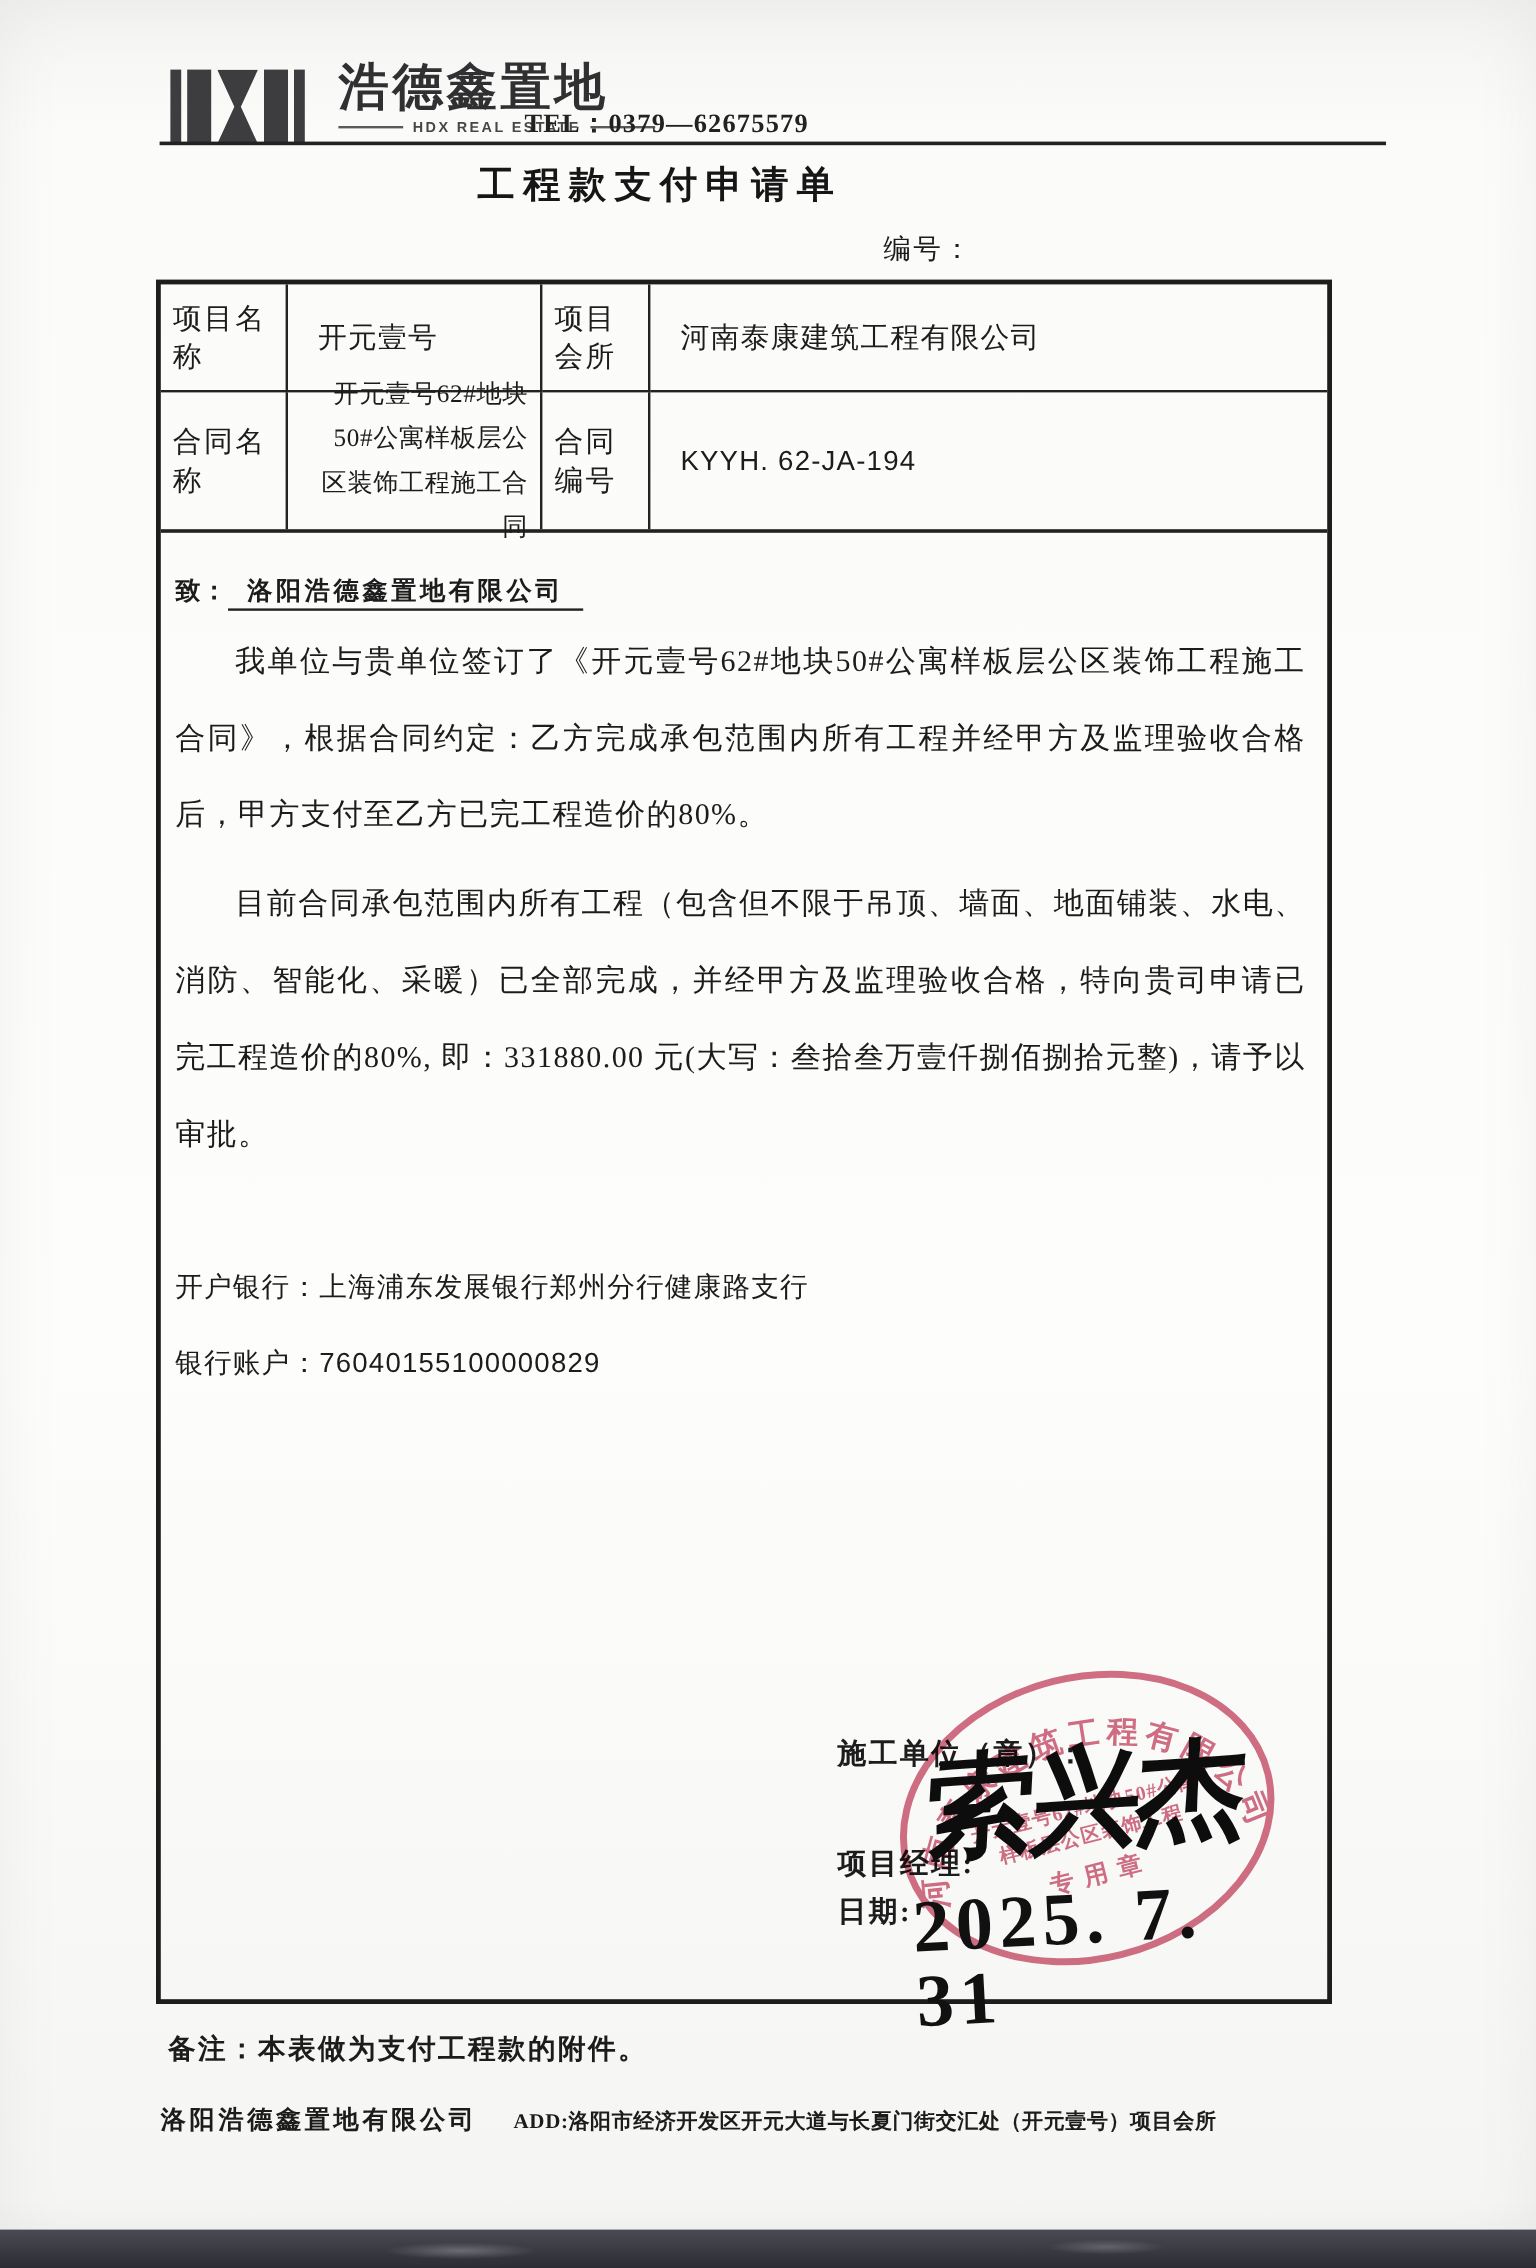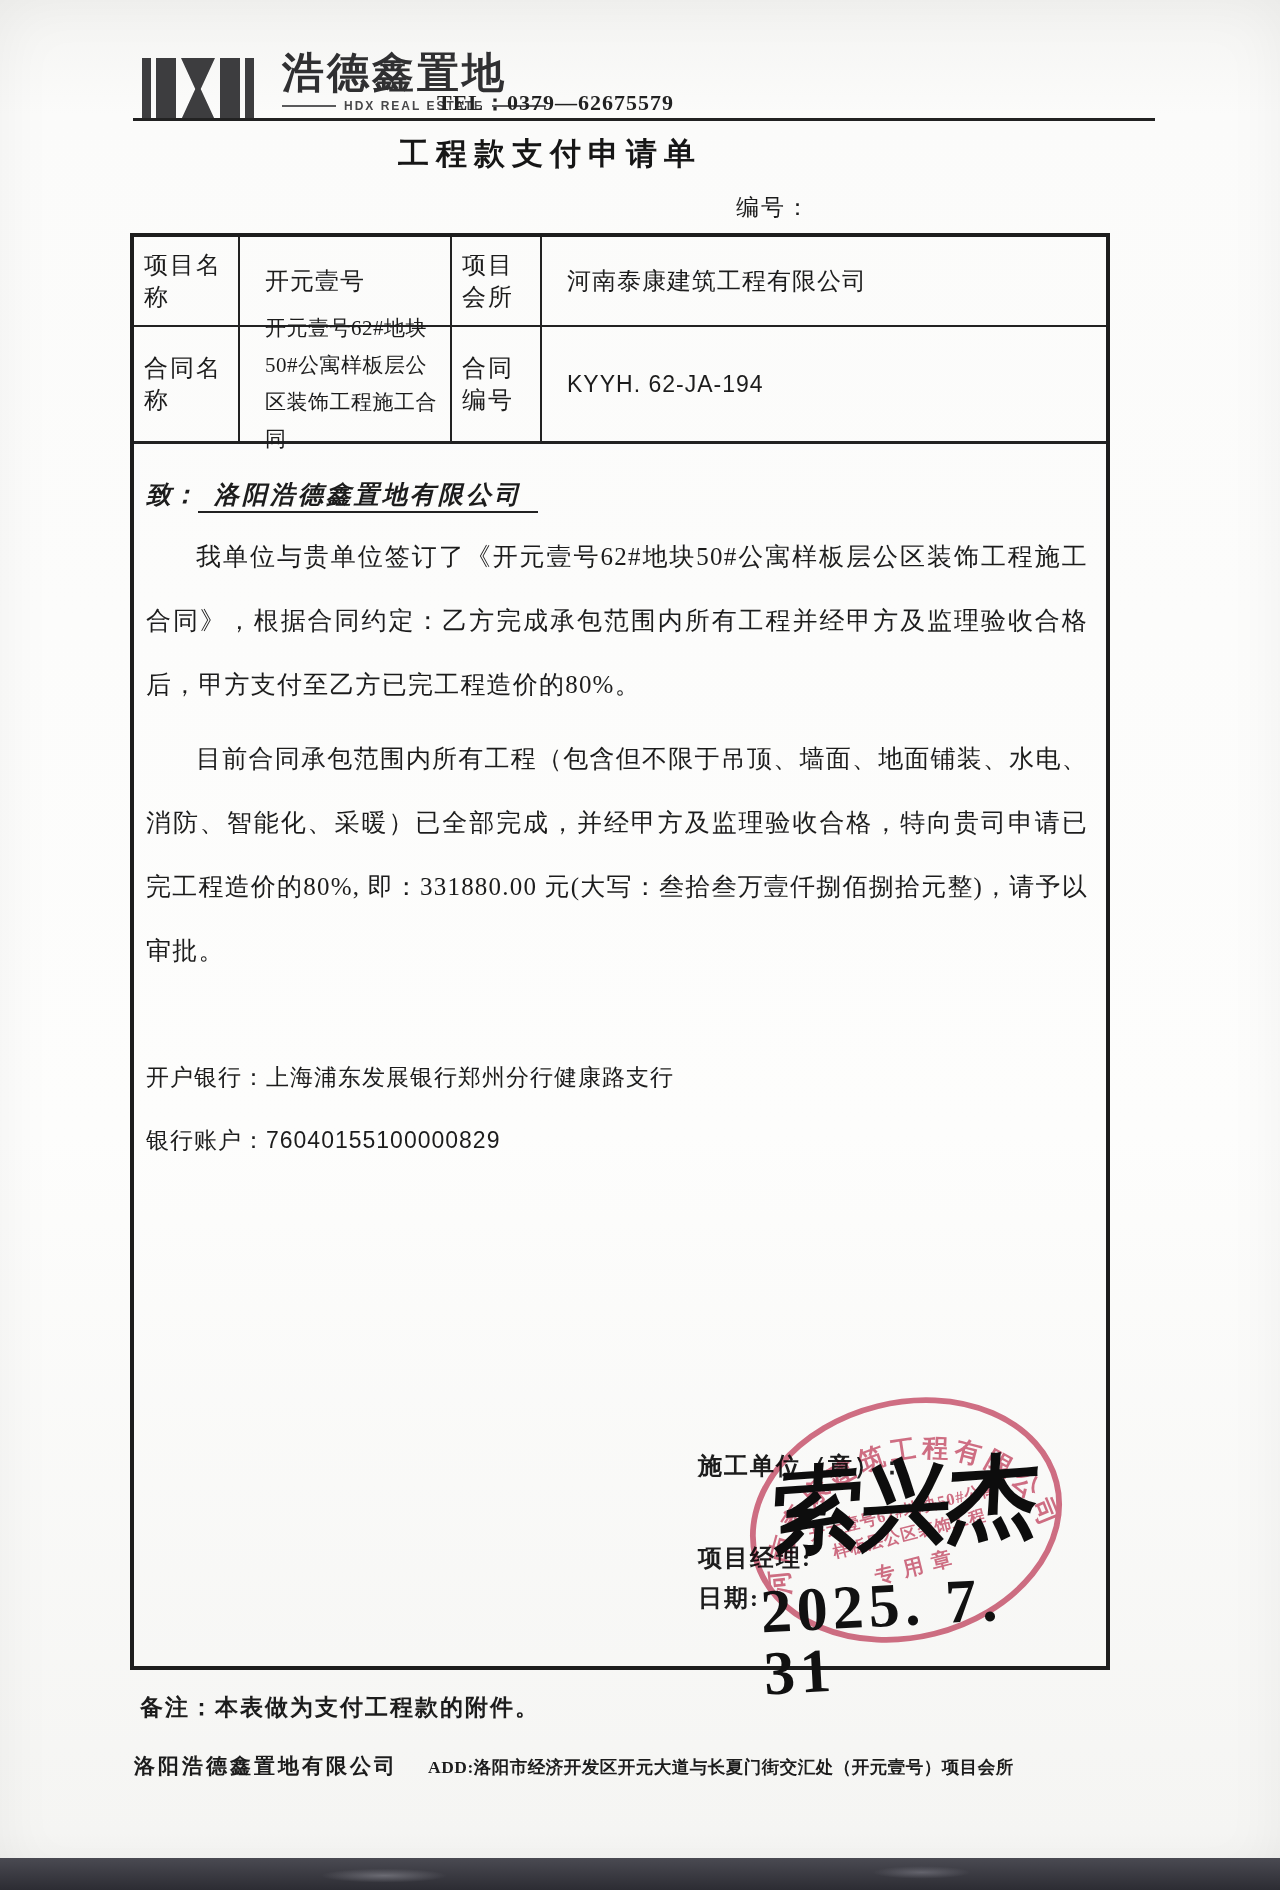--- a/index.html
+++ b/index.html
@@ -32,25 +32,25 @@
   
   .form-box{position:absolute;left:130px;top:233px;width:980px;height:1437px;
             border:4px solid #1d1d1d;box-sizing:border-box;}
   .grid{display:grid;grid-template-columns:106px 212px 90px 1fr;grid-template-rows:90px 114px;
         border-bottom:3px solid #222;}
   .cell{display:flex;align-items:center;font-size:24px;padding:4px 10px;box-sizing:border-box;}
   .cell.lbl{justify-content:center;letter-spacing:2px;}
   .cell.val{padding-left:25px;letter-spacing:1px;}
   .cell.bR{border-right:2.5px solid #222;}
   .cell.bB{border-bottom:2.5px solid #222;}
-  .cell.small{font-size:21px;line-height:37px;letter-spacing:0.5px;}
+  .cell.small{font-size:21px;line-height:37px;letter-spacing:0.5px;text-align:right;}
   .contract-no{font-family:"Liberation Sans",sans-serif;font-size:23px;letter-spacing:1px;}
 
   .box-body{padding:34px 18px 0 12px;font-size:25px;}
-  .to-line{font-weight:bold;font-size:25px;letter-spacing:1px;margin-bottom:14px;font-style:italic;}
+  .to-line{font-weight:bold;font-size:21px;letter-spacing:1px;margin-bottom:14px;}
   .to-value{border-bottom:2.5px solid #222;padding:0 16px 3px;letter-spacing:3px;}
   .para{text-indent:2em;line-height:64px;margin:10px 0 0;text-align:justify;letter-spacing:1.2px;}
   .bank{margin-top:64px;line-height:62px;font-size:23px;letter-spacing:1px;}
   .digits{font-family:"Liberation Sans",sans-serif;letter-spacing:1px;}
 
   
   .sign-area{position:relative;margin-top:250px;height:420px;}
   .sign-label{position:absolute;left:552px;font-size:24px;font-weight:bold;letter-spacing:2px;}
   .lab1{top:28px;} .lab2{top:93px;margin-top:27px;} .lab3{top:160px;}
   .signature{position:absolute;left:625px;top:36px;font-size:92px;font-weight:bold;color:#0d0d0d;

